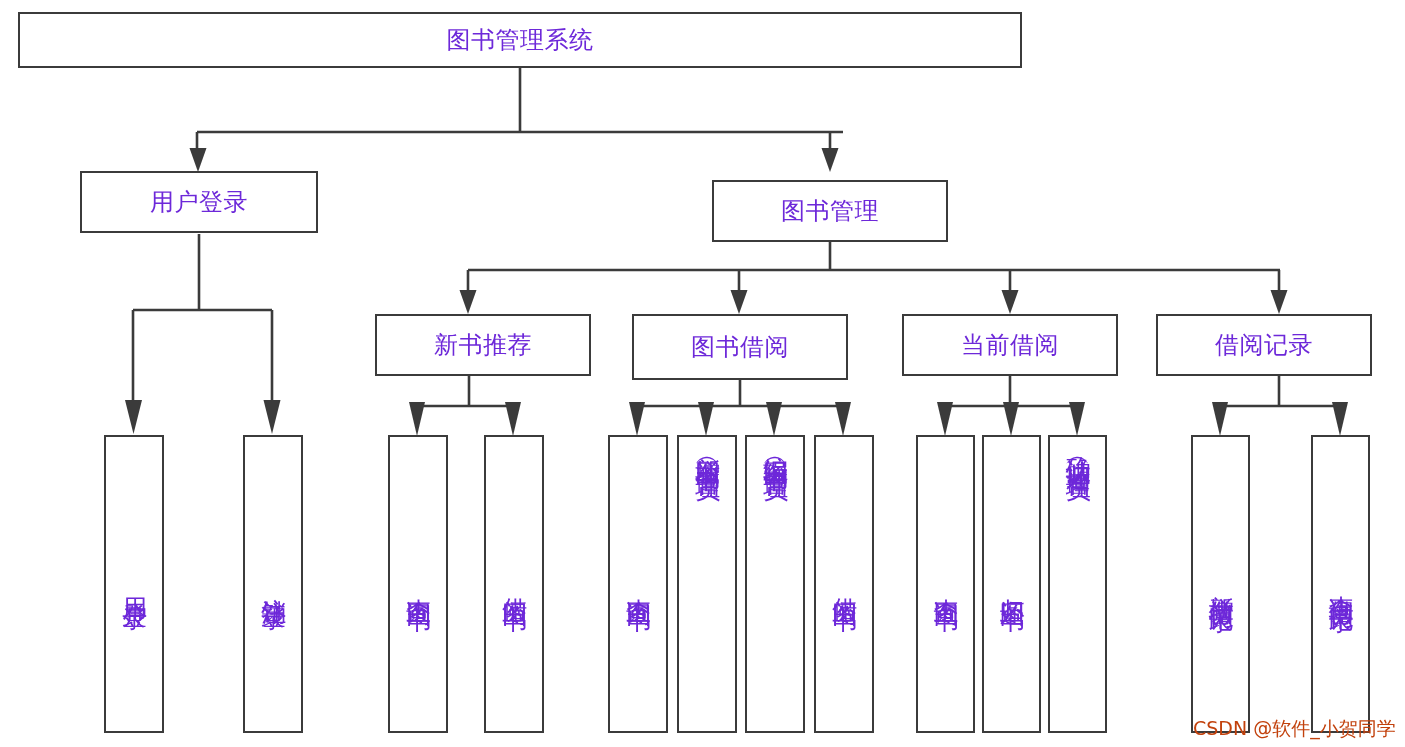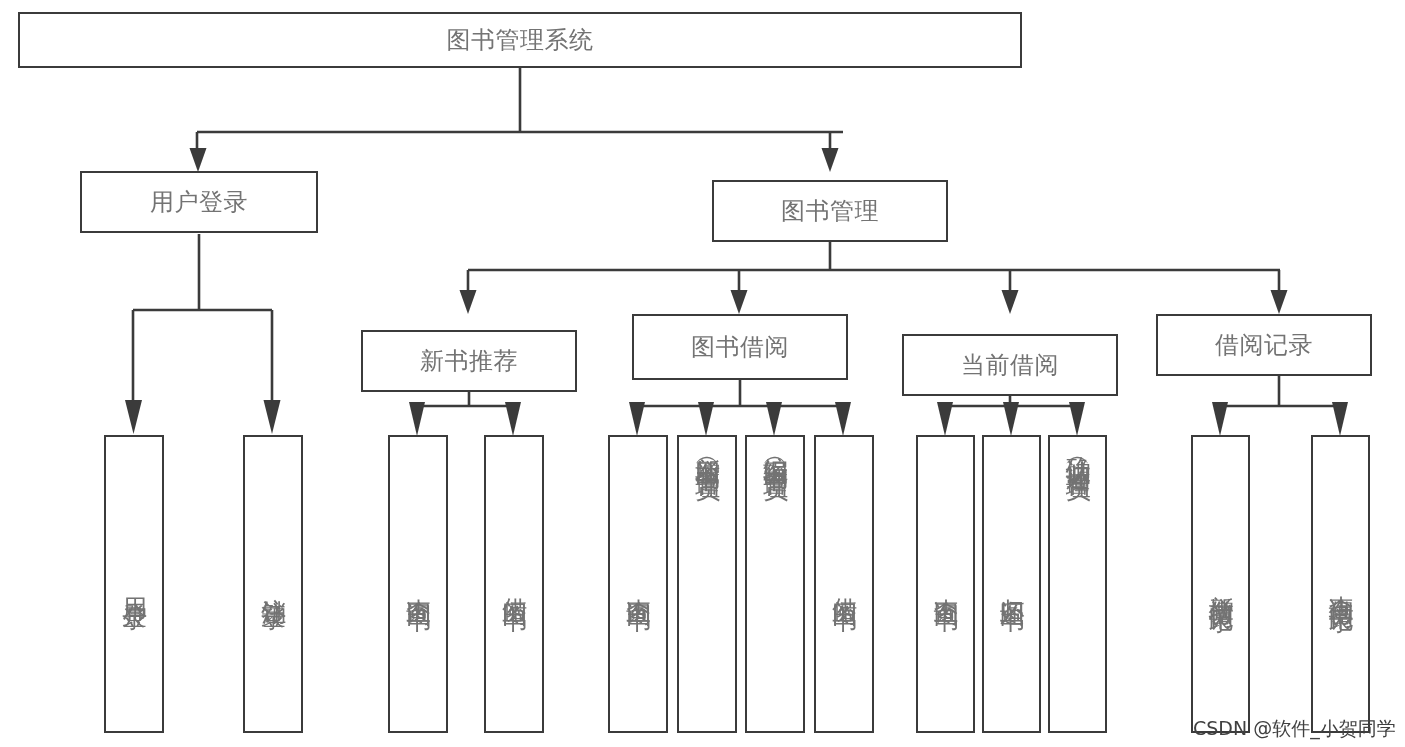--- a/index.html
+++ b/index.html
@@ -30,21 +30,21 @@
     position: absolute;
     box-sizing: border-box;
     background: #ffffff;
     border: 2.5px solid #3b3b3b;
     display: flex;
     align-items: center;
     justify-content: center;
     overflow: hidden;
   }
   .node-label {
-    color: #737373;
+    color: #6d28d9;
     font-size: 24px;
     line-height: 1.18;
     letter-spacing: 0.5px;
     white-space: nowrap;
     text-align: left;
   }
   .node-box.vertical {
     align-items: flex-start;
     justify-content: center;
     padding-top: 0;
@@ -56,21 +56,21 @@
     line-height: 1.05;
     letter-spacing: 3px;
     white-space: nowrap;
     display: block;
   }
   .node-box.vertical.center-v {
     align-items: center;
   }
   .watermark {
     position: absolute;
-    color: #404040;
+    color: #c2410c;
     font-size: 19px;
     white-space: nowrap;
     user-select: none;
   }
 </style>
 </head>
 <body>
 
 <div id="diagram-root">
 
@@ -157,29 +157,29 @@
   </div>
 
   <div class="node-box" style="left:80px; top:171px; width:238px; height:62px;">
     <span class="node-label">用户登录</span>
   </div>
 
   <div class="node-box" style="left:712px; top:180px; width:236px; height:62px;">
     <span class="node-label">图书管理</span>
   </div>
 
-  <div class="node-box" style="left:361px; top:314px; width:216px; height:62px;margin-top:16px;">
+  <div class="node-box" style="left:375px; top:314px; width:216px; height:62px;">
     <span class="node-label">新书推荐</span>
   </div>
 
   <div class="node-box" style="left:632px; top:314px; width:216px; height:66px;">
     <span class="node-label">图书借阅</span>
   </div>
 
-  <div class="node-box" style="left:902px; top:314px; width:216px; height:62px;margin-top:20px;">
+  <div class="node-box" style="left:902px; top:314px; width:216px; height:62px;">
     <span class="node-label">当前借阅</span>
   </div>
 
   <div class="node-box" style="left:1156px; top:314px; width:216px; height:62px;">
     <span class="node-label">借阅记录</span>
   </div>
 
   <div class="node-box vertical center-v" style="left:104px; top:435px; width:60px; height:298px;">
     <span class="node-label">用户登录</span>
   </div>

